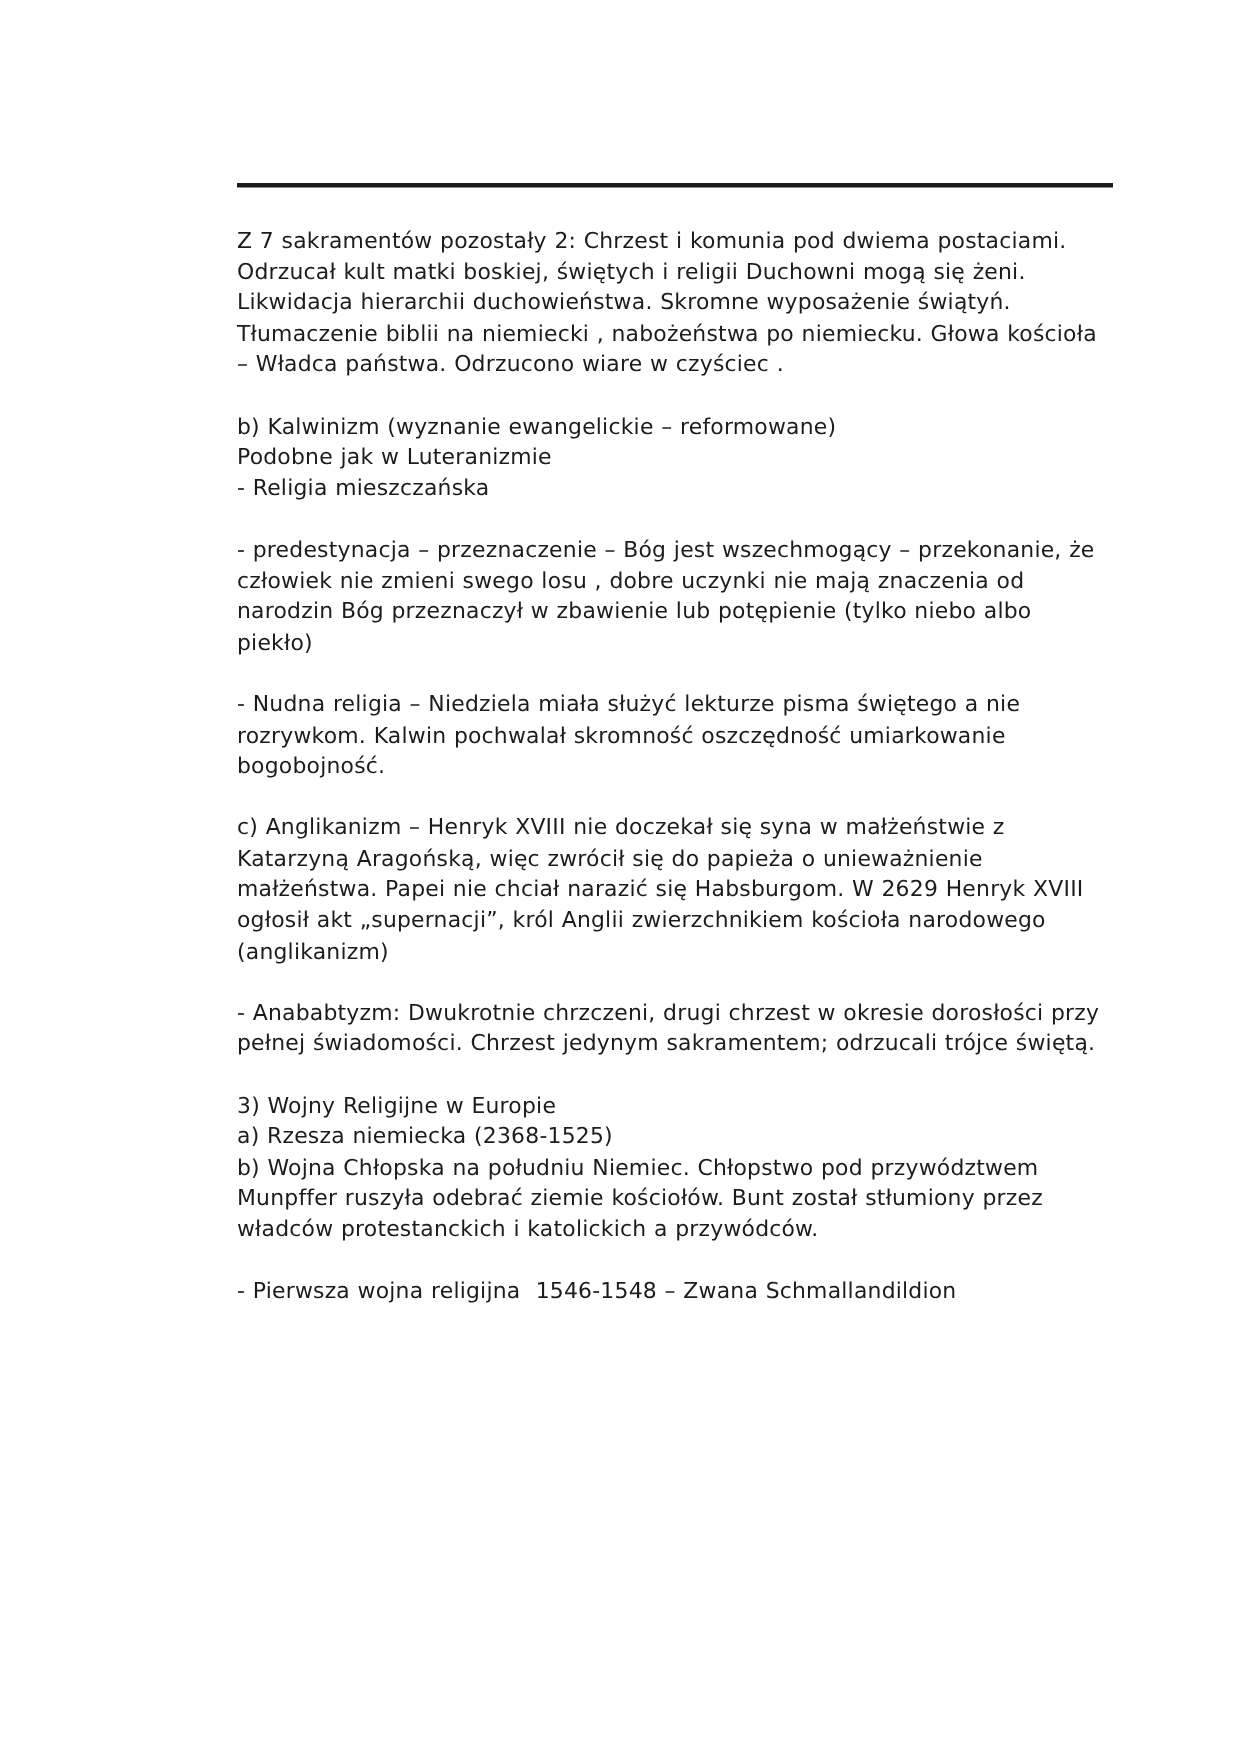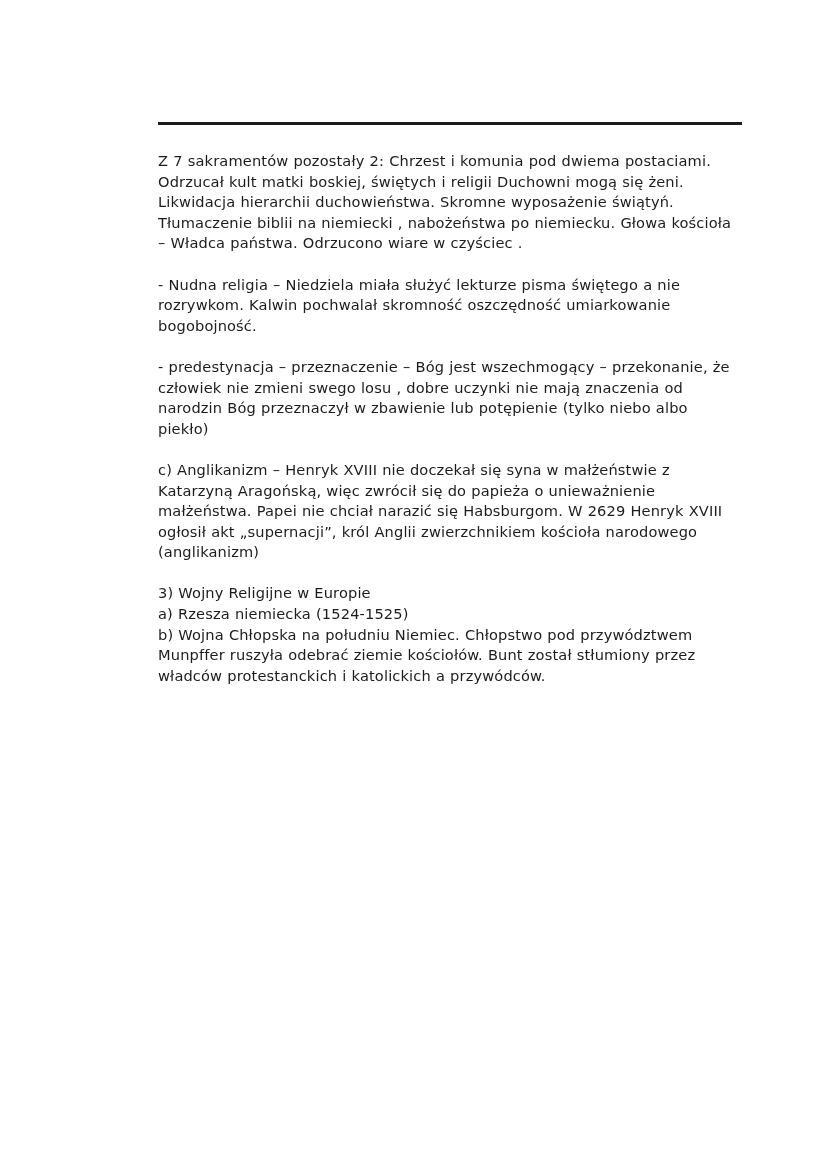--- a/index.html
+++ b/index.html
@@ -61,30 +61,35 @@
 
   <div class="content">
 
     <hr class="top-rule">
 
     <div class="body-text">
 
       <p class="para">Z 7 sakramentów pozostały 2: Chrzest i komunia pod dwiema postaciami. Odrzucał kult matki boskiej, świętych i religii Duchowni mogą się żeni. Likwidacja hierarchii duchowieństwa. Skromne wyposażenie świątyń. Tłumaczenie biblii na niemiecki , nabożeństwa po niemiecku. Głowa kościoła – Władca państwa. Odrzucono wiare w czyściec .</p>
 
 
+      <p class="para">b) Kalwinizm (wyznanie ewangelickie – reformowane)
+Podobne jak w Luteranizmie
+- Religia mieszczańska</p>
 
 
+      <p class="para">- predestynacja – przeznaczenie – Bóg jest wszechmogący – przekonanie, że człowiek nie zmieni swego losu , dobre uczynki nie mają znaczenia od narodzin Bóg przeznaczył w zbawienie lub potępienie (tylko niebo albo piekło)</p>
+
       <p class="para">- Nudna religia – Niedziela miała służyć lekturze pisma świętego a nie rozrywkom. Kalwin pochwalał skromność oszczędność umiarkowanie bogobojność.</p>
-
-      <p class="para">- predestynacja – przeznaczenie – Bóg jest wszechmogący – przekonanie, że człowiek nie zmieni swego losu , dobre uczynki nie mają znaczenia od narodzin Bóg przeznaczył w zbawienie lub potępienie (tylko niebo albo piekło)</p>
 
       <p class="para">c) Anglikanizm – Henryk XVIII nie doczekał się syna w małżeństwie z Katarzyną Aragońską, więc zwrócił się do papieża o unieważnienie małżeństwa. Papei nie chciał narazić się Habsburgom. W 2629 Henryk XVIII ogłosił akt „supernacji”, król Anglii zwierzchnikiem kościoła narodowego (anglikanizm)</p>
 
 
+      <p class="para">- Anababtyzm: Dwukrotnie chrzczeni, drugi chrzest w okresie dorosłości przy pełnej świadomości. Chrzest jedynym sakramentem; odrzucali trójce świętą.</p>
 
       <p class="para">3) Wojny Religijne w Europie
-a) Rzesza niemiecka (1524-1525)
+a) Rzesza niemiecka (2368-1525)
 b) Wojna Chłopska na południu Niemiec. Chłopstwo pod przywództwem Munpffer ruszyła odebrać ziemie kościołów. Bunt został stłumiony przez władców protestanckich i katolickich a przywódców.</p>
 
+      <p class="para">- Pierwsza wojna religijna  1546-1548 – Zwana Schmallandildion</p>
 
     </div>
   </div>
 </div>
 
 </body></html>

